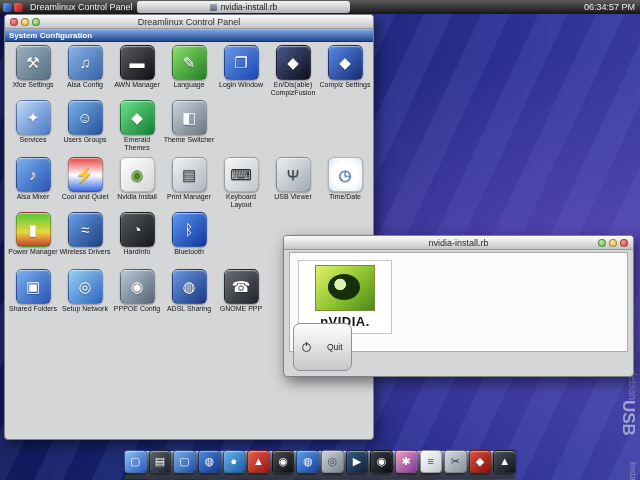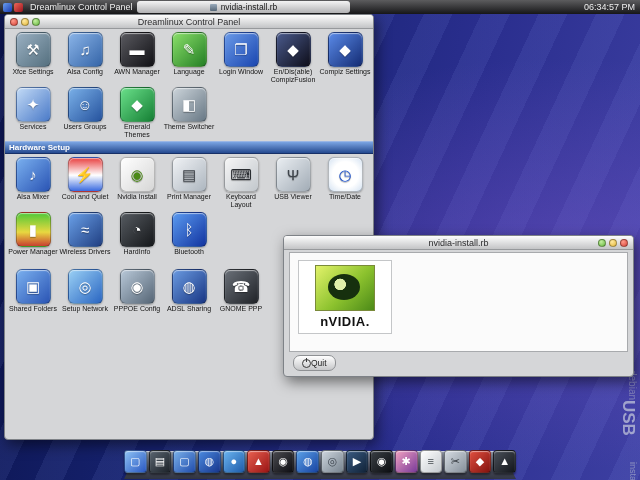--- a/index.html
+++ b/index.html
@@ -50,23 +50,23 @@
   .dlg-body{position:absolute;left:5px;right:5px;top:16px;bottom:24px;background:#fbfbfb;
     border:1px solid #a8aaad;display:flex;padding:7px 8px;}
   .nv-logo{width:88px;flex:0 0 auto;display:flex;flex-direction:column;align-items:center;
     border:1px solid #c4c6c8;background:#fff;padding:4px 2px;height:fit-content;}
   .nv-eye{width:58px;height:44px;border:1px solid #7a8a3a;position:relative;
     background:linear-gradient(135deg,#e2f26a,#8cc22e 55%,#4c8a18);}
   .nv-eye::after{content:"";position:absolute;left:12px;top:8px;width:32px;height:26px;border-radius:50%;
     background:radial-gradient(circle at 38% 40%, #dff0a8 22%, #16300e 24%);}
   .nv-word{font-size:13px;font-weight:bold;color:#111;margin-top:3px;letter-spacing:.5px;}
   .dlg-text{flex:1;margin-left:10px;font-size:7.6px;line-height:1.3;color:#1c1c1c;padding-top:8px;}
-  .quit-btn{position:absolute;left:9px;bottom:5px;height:14px;padding:0 8px;border-radius:7px;
+  .quit-btn{position:absolute;left:9px;bottom:5px;height:14px;padding:16px 8px;border-radius:7px;
     border:1px solid #8e9093;background:linear-gradient(#ffffff,#c6c7c9);
-    display:flex;align-items:center;gap:0;font-size:8.5px;color:#222;cursor:pointer;text-align:right;}
+    display:flex;align-items:center;gap:16px;font-size:8.5px;color:#222;cursor:pointer;text-align:right;}
   .power-icon{width:7px;height:7px;border:1px solid #3a3a3a;border-radius:50%;position:relative;display:inline-block;}
   .power-icon::after{content:"";position:absolute;left:2.5px;top:-2px;width:1px;height:4px;background:#3a3a3a;}
   
   .dock{position:absolute;left:50%;bottom:0;transform:translateX(-50%);width:392px;height:37px;z-index:25;}
   .dock-shelf{position:absolute;bottom:1px;left:0;width:100%;height:27px;
     background:linear-gradient(#9aa0a8,#4c5058 60%,#33363c);opacity:.92;
     clip-path:polygon(3.5% 0,96.5% 0,100% 100%,0 100%);border-top:1px solid #d4d8de;}
   .dock-items{position:absolute;bottom:7px;left:0;width:100%;display:flex;justify-content:center;gap:2px;}
   .dock-icon{width:21px;height:21px;border-radius:4px;border:1px solid rgba(0,0,0,.35);
     display:flex;align-items:center;justify-content:center;cursor:pointer;
@@ -114,20 +114,21 @@
   <div class="win cp">
     <div class="titlebar">
       <div class="dots">
         <span class="dot red"></span>
         <span class="dot yellow"></span>
         <span class="dot green"></span>
       </div>
       <span class="title">Dreamlinux Control Panel</span>
     </div>
 
+    <div class="section-header">System Configuration</div>
     <div class="cp-grid">
 
     <div class="cp-item">
           <div class="cp-tile" style="background: linear-gradient(135deg, rgb(154, 176, 194), rgb(85, 112, 127));">
             <span class="glyph">⚒</span>
           </div>
           <div class="cp-label">Xfce Settings</div>
         </div>
         <div class="cp-item">
           <div class="cp-tile" style="background: linear-gradient(135deg, rgb(138, 180, 232), rgb(53, 101, 168));">
@@ -184,21 +185,20 @@
           <div class="cp-label">Emerald Themes</div>
         </div>
         <div class="cp-item">
           <div class="cp-tile" style="background: linear-gradient(135deg, rgb(204, 212, 218), rgb(104, 120, 133));">
             <span class="glyph">◧</span>
           </div>
           <div class="cp-label">Theme Switcher</div>
         </div>
       </div>
 
-    <div class="section-header">Hardware Setup</div>
     <div class="cp-grid">
 
     <div class="cp-item">
           <div class="cp-tile" style="background: linear-gradient(135deg, rgb(122, 176, 239), rgb(42, 84, 180));">
             <span class="glyph">♪</span>
           </div>
           <div class="cp-label">Alsa Mixer</div>
         </div>
         <div class="cp-item">
           <div class="cp-tile" style="background: linear-gradient(rgb(232, 64, 64), rgb(255, 255, 255) 52%, rgb(58, 106, 224));">

